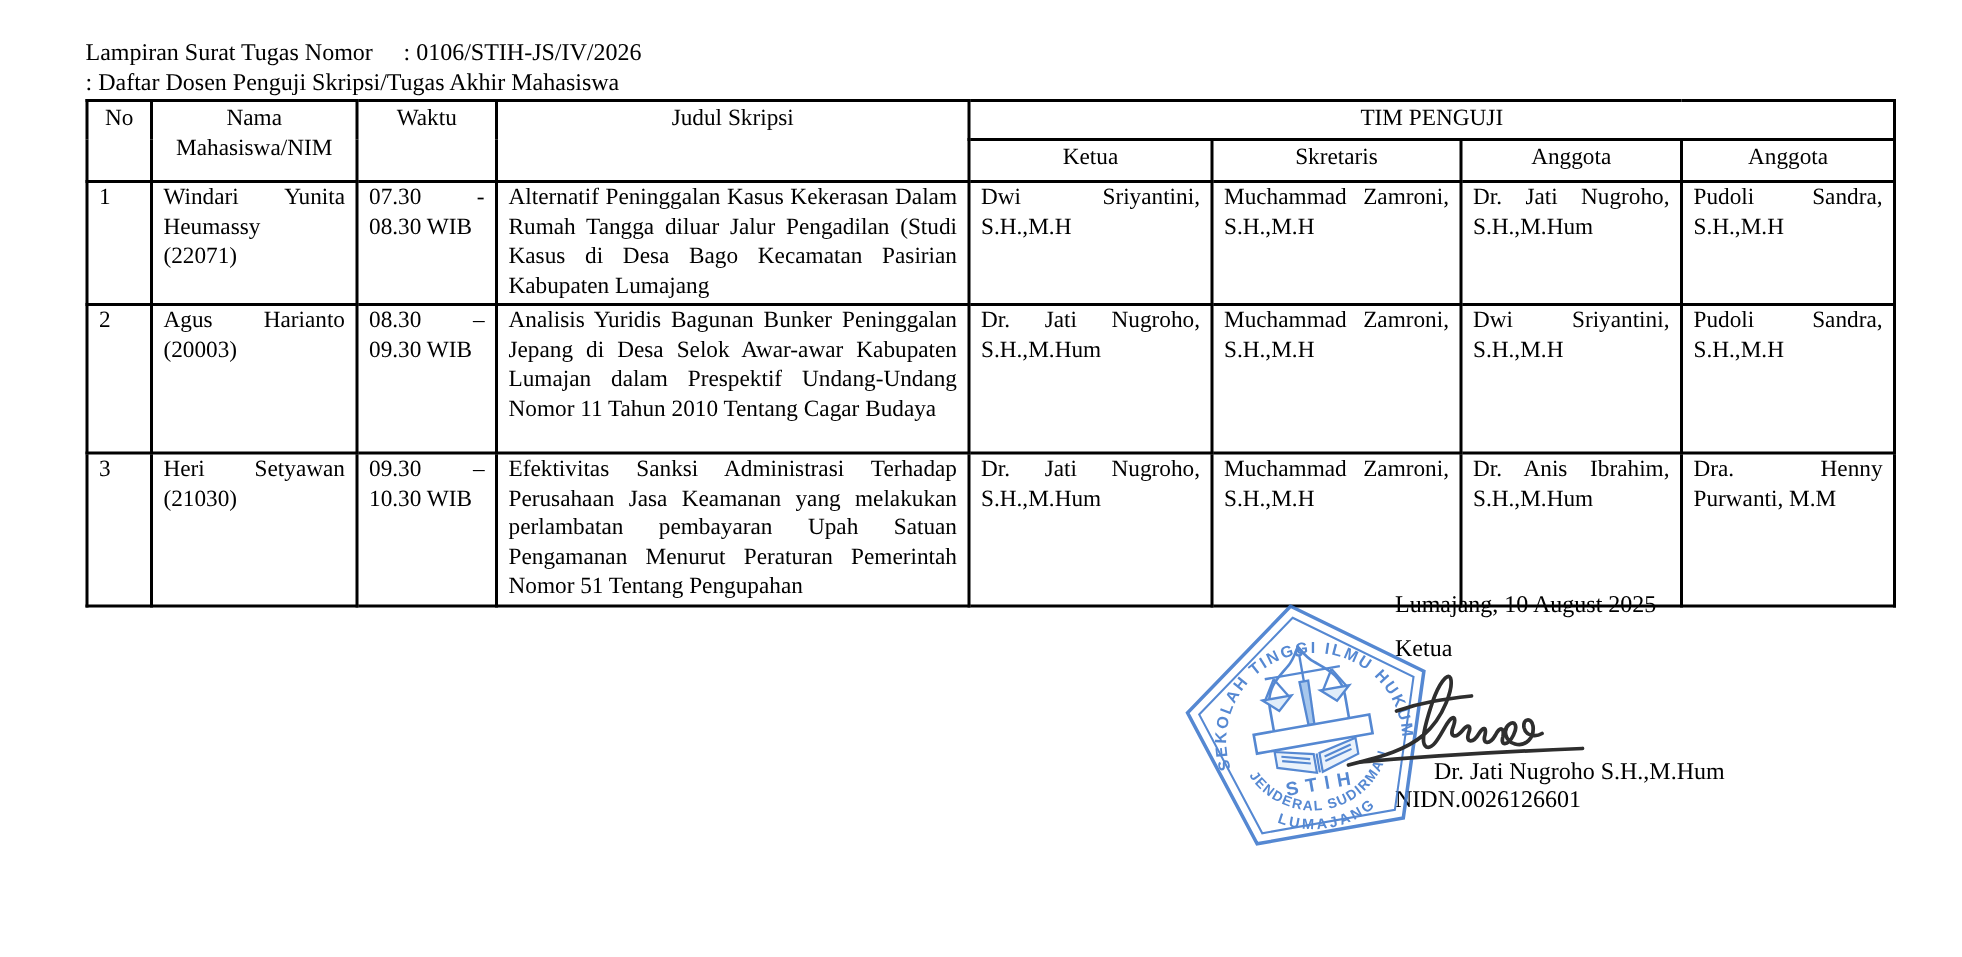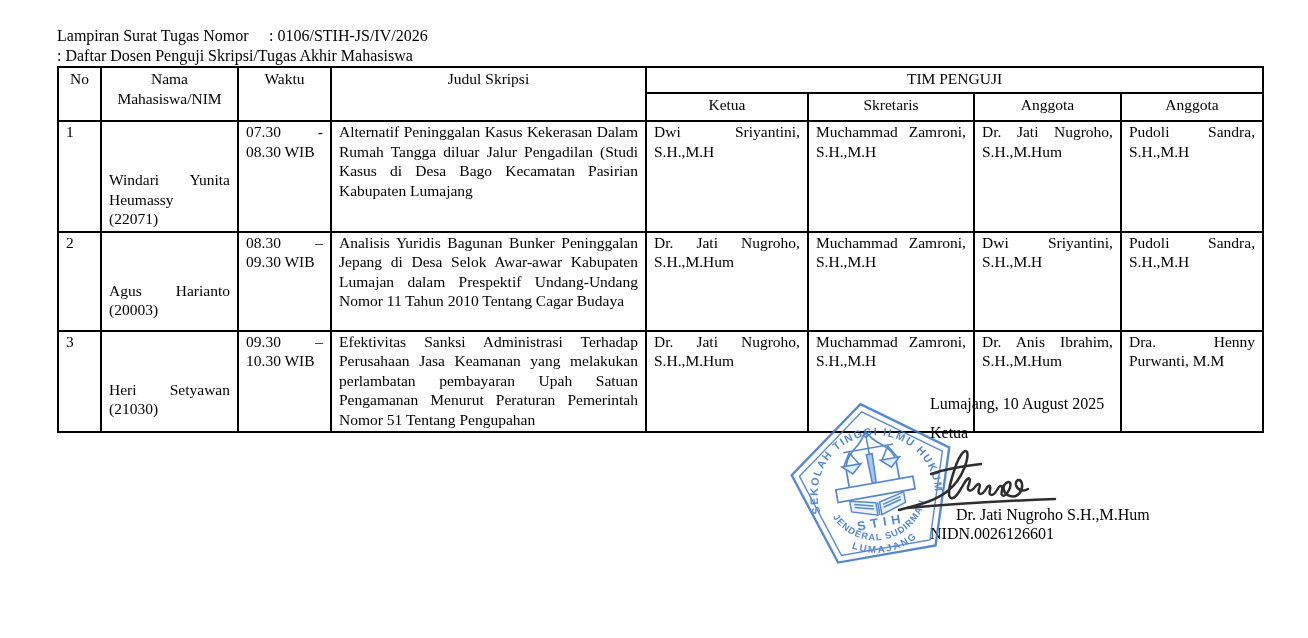--- a/index.html
+++ b/index.html
@@ -21,21 +21,21 @@
     border-collapse:collapse;table-layout:fixed;
     font-size:15.5px;line-height:19.5px;
   }
   table.main th, table.main td{border:2px solid #000;vertical-align:top;overflow:hidden;}
   table.main th{font-weight:normal;text-align:center;padding:1px 3px;line-height:20px;}
   table.main td{padding:0 7px 2px 7px;text-align:justify;}
   td.no-cell{text-align:left;padding-left:6px;}
   .tim-row th{height:22px;}
   .sub-row th{height:24px;}
   tr.r1{height:78px;} tr.r2{height:99px;} tr.r3{height:98px;}
-  .name-block{text-align:justify;text-align-last:justify;margin-top:48px;}
+  .name-block{text-align:justify;text-align-last:justify;}
   .nim-block{text-align:left;}
 
   
   .f-abs{position:absolute;font-size:16px;line-height:20px;}
   .f-date{left:930px;top:394px;}
   .f-role{left:930px;top:423px;}
   .f-name{left:930px;top:505px;margin-left:26px;}
   .f-nidn{left:930px;top:524px;}
 
   .stamp-svg{position:absolute;left:787px;top:397px;opacity:0.88;}

